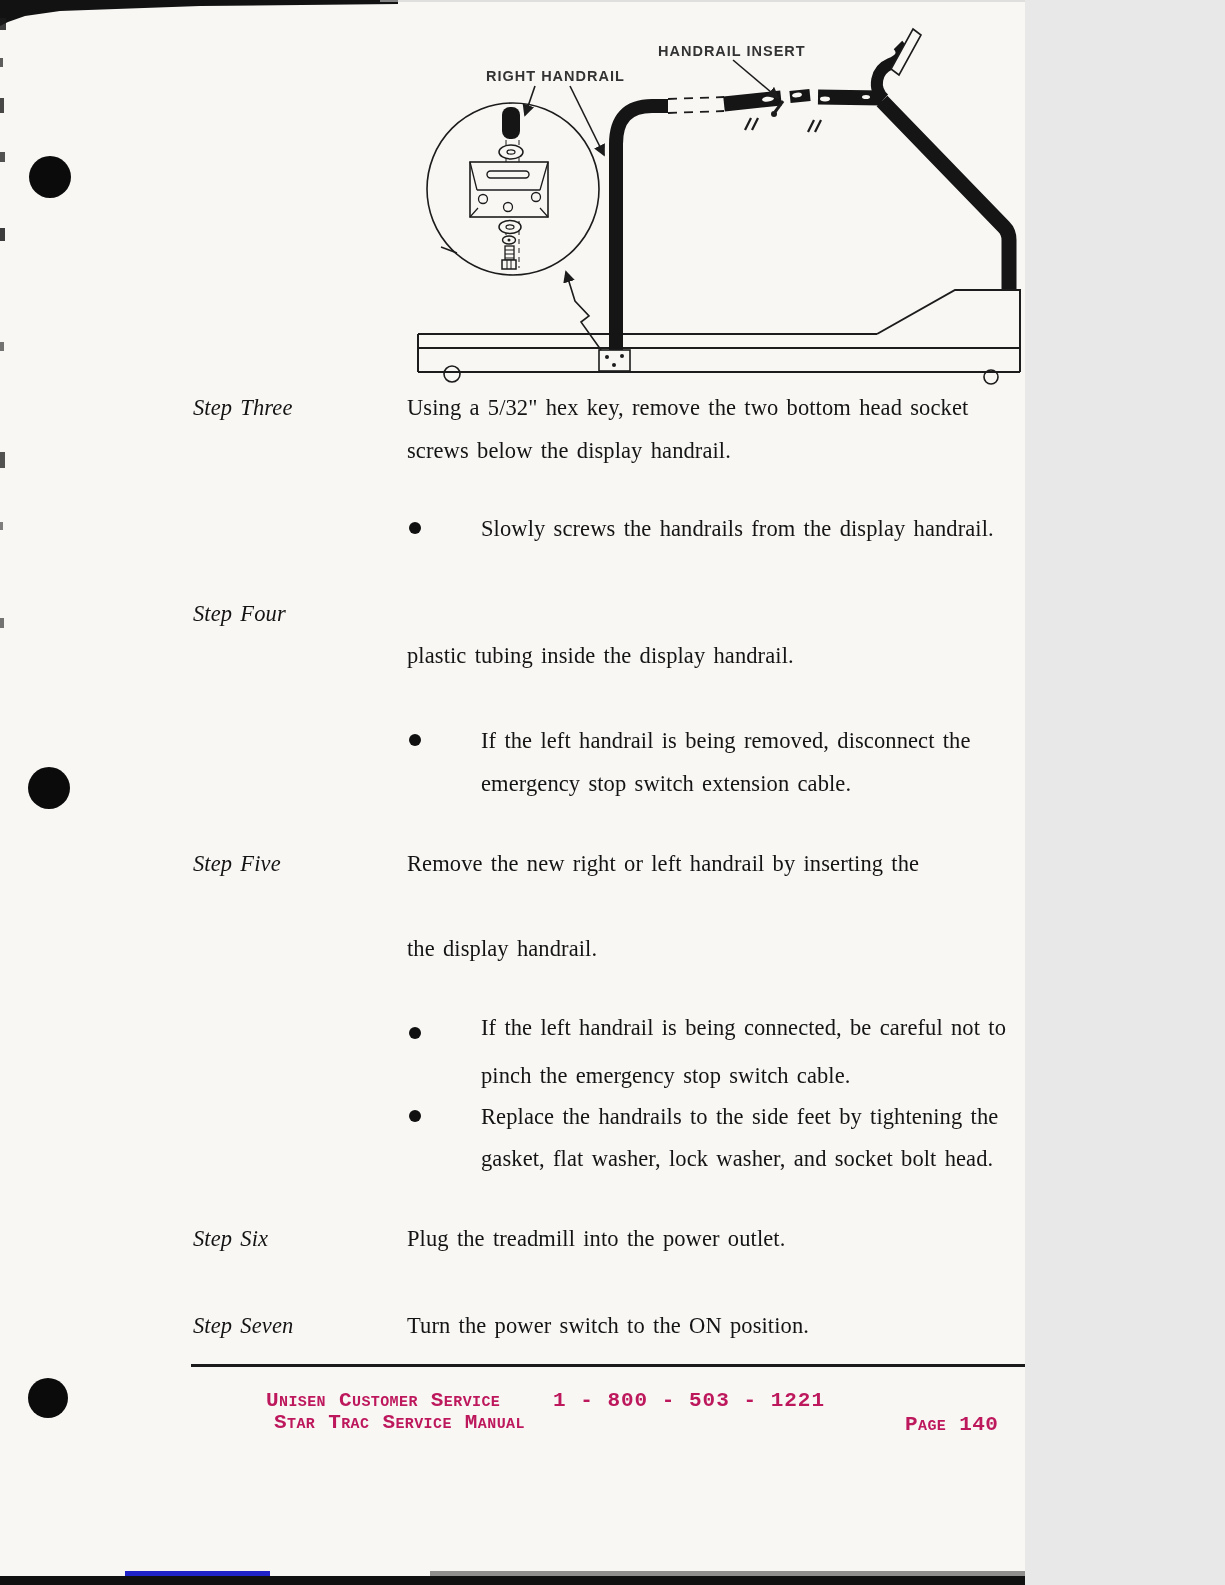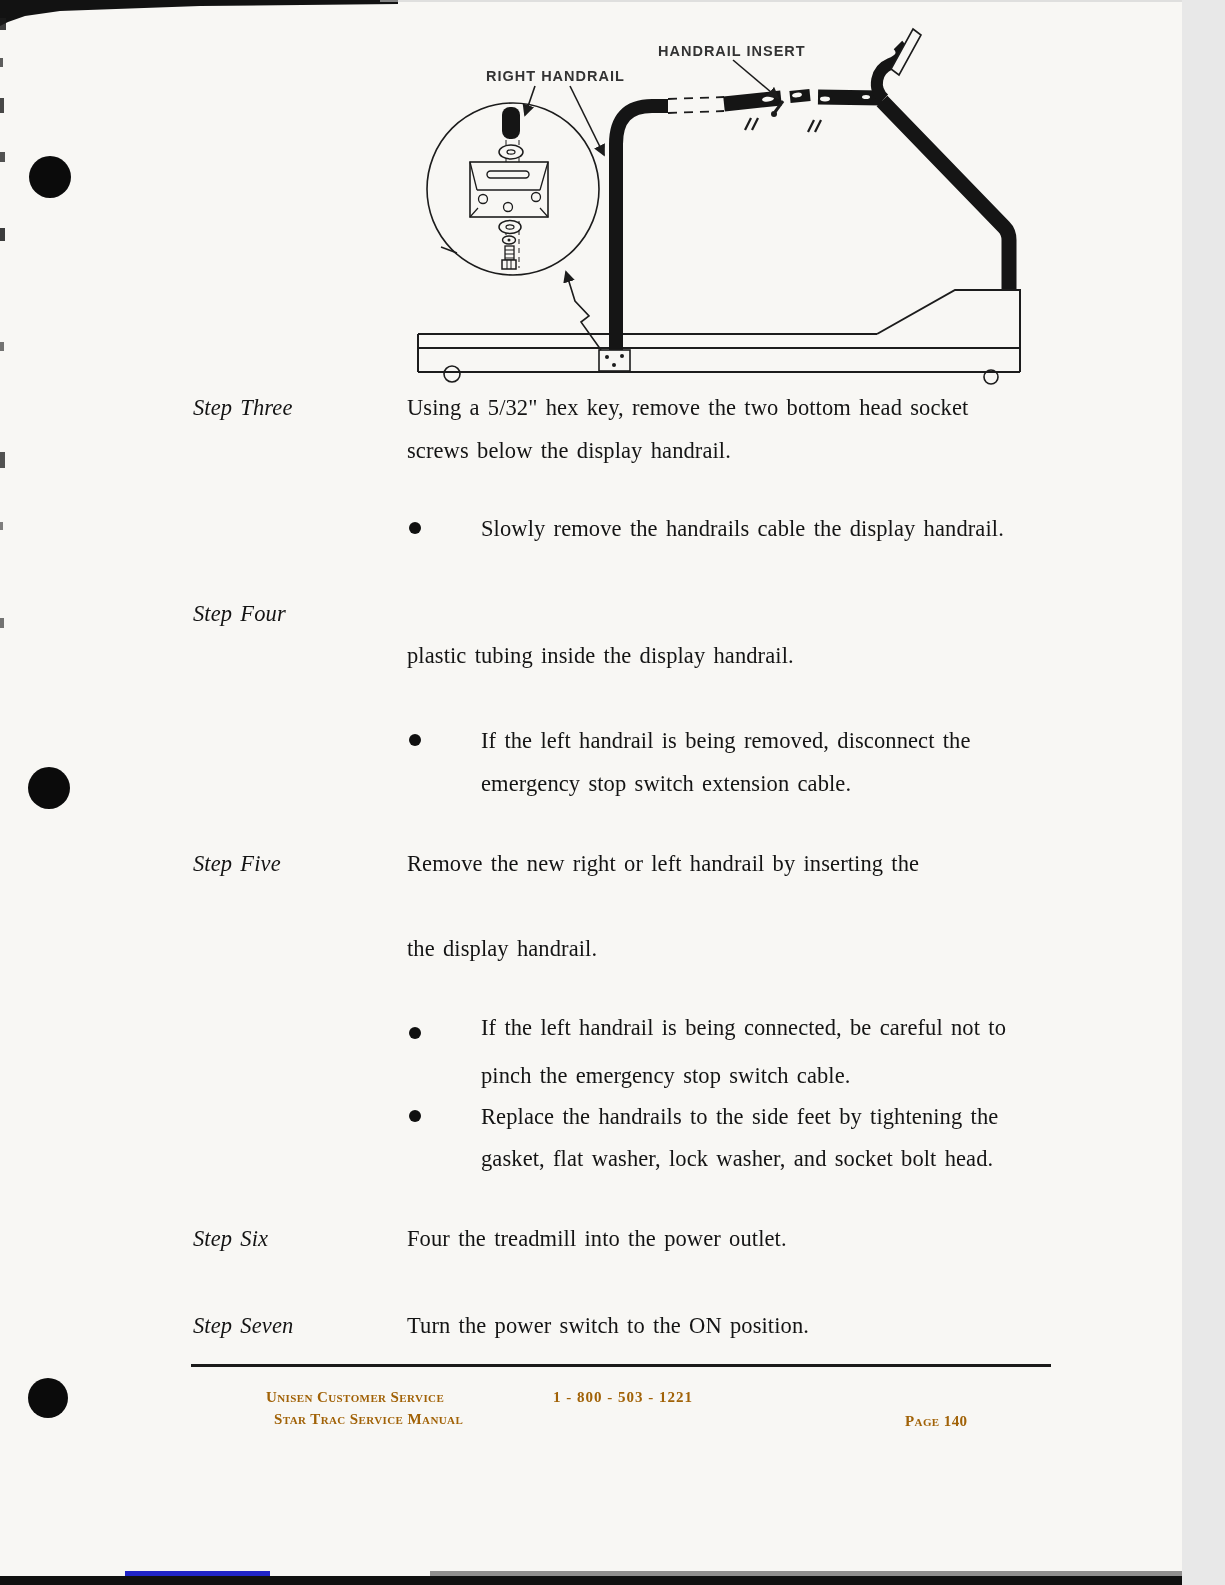--- a/index.html
+++ b/index.html
@@ -1,18 +1,18 @@
 <!DOCTYPE html>
 <html><head>
 <meta charset="utf-8">
 <style>
   html,body{margin:0;padding:0;background:#e8e8e8;}
   .page{
     position:relative;
-    width:1182px;height:1585px;
+    width:1025px;height:1585px;
     background:#f8f7f4;
     overflow:hidden;
     font-family:"Liberation Serif", serif;
     color:#161616;
   }
   
   .tline{
     position:absolute;
     font-size:22.5px;
     line-height:26px;
@@ -24,22 +24,22 @@
   .slabel{left:193px;font-style:italic;}
   .body{left:407px;}
   .btext{left:481px;}
   .bullet-dot{
     position:absolute;left:409px;width:12px;height:12px;
     border-radius:50%;background:#101010;
   }
   
   .rule{position:absolute;left:191px;top:1364px;width:860px;height:3px;background:#1a1a1a;}
   .ftext{
-    position:absolute;font-size:15px;font-weight:bold;
-    font-variant:small-caps;letter-spacing:.4px;color:#a16207;white-space:nowrap;
+    position:absolute;font-size:21px;font-weight:bold;
+    font-variant:small-caps;letter-spacing:.4px;color:#be185d;white-space:nowrap;font-family:Liberation Mono, monospace;
   }
   .fphone{font-variant:normal;font-weight:bold;letter-spacing:1px;}
   
   .punch{position:absolute;border-radius:50%;background:#0b0b0b;}
   .smudge{position:absolute;left:0;background:#1b1b1b;}
   .bottombar{position:absolute;left:0;top:1576px;width:1225px;height:9px;background:#101010;}
   .bottomsmear{position:absolute;left:430px;top:1571px;width:795px;height:5px;background:#3a3a3a;opacity:.55;}
   .bluemark{position:absolute;left:125px;top:1571px;width:145px;height:5px;background:#2024c8;}
   .topedge{position:absolute;left:380px;top:0;width:845px;height:2px;background:#cfcfcf;opacity:.6;}
   svg{position:absolute;display:block;}
@@ -147,40 +147,40 @@
     </g>
 
     <text class="dlabel" x="658" y="56">HANDRAIL INSERT</text>
     <text class="dlabel" x="486" y="81">RIGHT HANDRAIL</text>
   </svg>
 
   <div class="tline slabel" style="top:395px">Step Three</div>
   <div class="tline body" style="top:395px">Using a 5/32" hex key, remove the two bottom head socket</div>
   <div class="tline body" style="top:438px">screws below the display handrail.</div>
   <div class="bullet-dot" style="top:522px"></div>
-  <div class="tline btext" style="top:516px">Slowly remove the handrails cable the display handrail.</div>
+  <div class="tline btext" style="top:516px">Slowly screws the handrails from the display handrail.</div>
 
   <div class="tline slabel" style="top:601px">Step Four</div>
   <div class="tline body" style="top:643px">plastic tubing inside the display handrail.</div>
   <div class="bullet-dot" style="top:734px"></div>
   <div class="tline btext" style="top:728px">If the left handrail is being removed, disconnect the</div>
   <div class="tline btext" style="top:771px">emergency stop switch extension cable.</div>
 
   <div class="tline slabel" style="top:851px">Step Five</div>
   <div class="tline body" style="top:851px">Remove the new right or left handrail by inserting the</div>
   <div class="tline body" style="top:936px">the display handrail.</div>
   <div class="bullet-dot" style="top:1027px"></div>
   <div class="tline btext" style="top:1015px">If the left handrail is being connected, be careful not to</div>
   <div class="tline btext" style="top:1063px">pinch the emergency stop switch cable.</div>
   <div class="bullet-dot" style="top:1110px"></div>
   <div class="tline btext" style="top:1104px">Replace the handrails to the side feet by tightening the</div>
   <div class="tline btext" style="top:1146px">gasket, flat washer, lock washer, and socket bolt head.</div>
 
   <div class="tline slabel" style="top:1226px">Step Six</div>
-  <div class="tline body" style="top:1226px">Four the treadmill into the power outlet.</div>
+  <div class="tline body" style="top:1226px">Plug the treadmill into the power outlet.</div>
 
   <div class="tline slabel" style="top:1313px">Step Seven</div>
   <div class="tline body" style="top:1313px">Turn the power switch to the ON position.</div>
 
   <div class="rule"></div>
   <div class="ftext" style="left:266px;top:1389px">Unisen Customer Service</div>
   <div class="ftext fphone" style="left:553px;top:1389px">1 - 800 - 503 - 1221</div>
   <div class="ftext" style="left:274px;top:1411px">Star Trac Service Manual</div>
   <div class="ftext" style="left:905px;top:1413px">Page 140</div>
 

